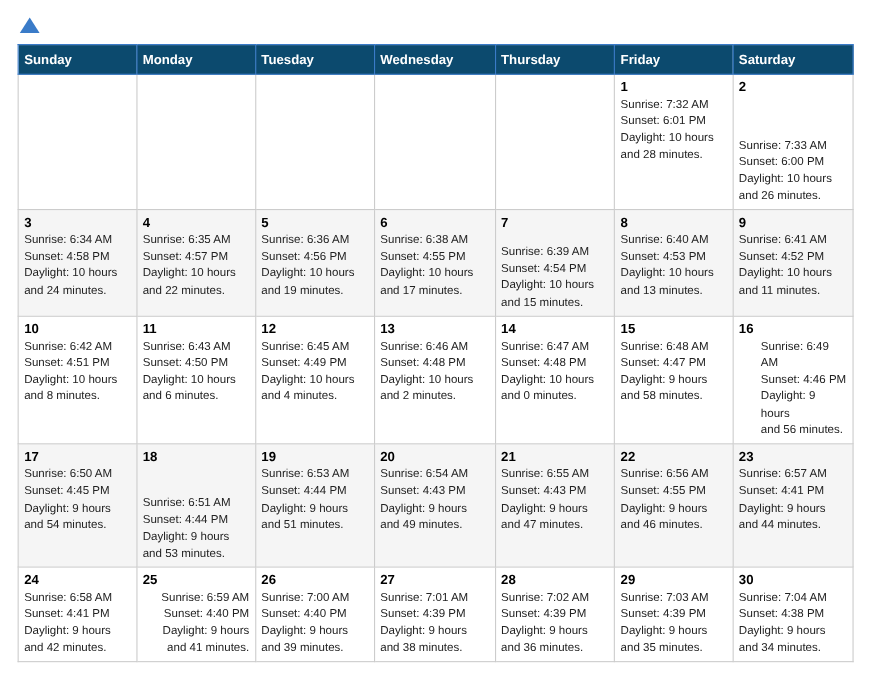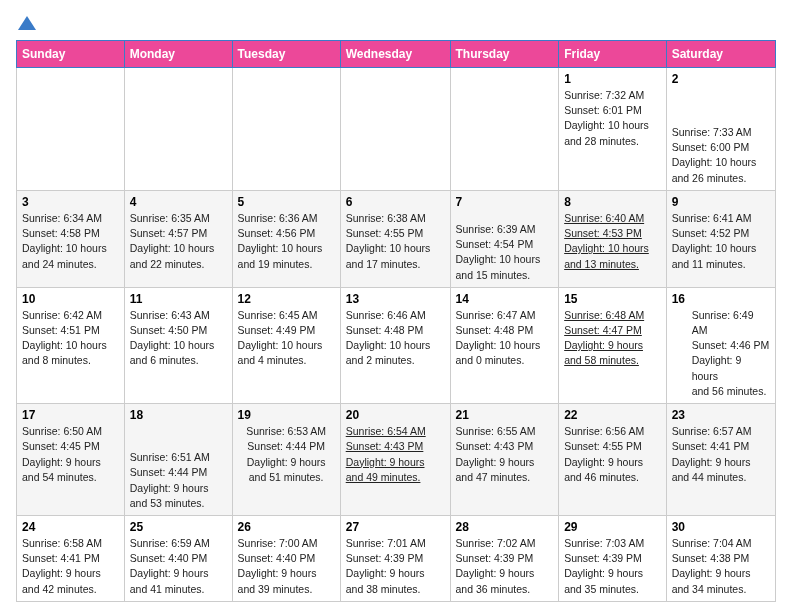--- a/index.html
+++ b/index.html
@@ -56,21 +56,21 @@
       font-size: 14px;
       color: #555;
       margin-top: 2px;
     }
     .calendar {
       width: 100%;
       border-collapse: collapse;
       font-size: 11px;
     }
     .calendar th {
-      background-color: #ec4899;
+      background-color: #0c4a6e;
       color: #fff;
       text-align: left;
       padding: 6px 5px;
       font-size: 12px;
       border: 1px solid #3a7bc8;
     }
     .calendar td {
       border: 1px solid #ccc;
       vertical-align: top;
       padding: 4px 5px;
@@ -184,21 +184,21 @@
         </td>
         <td>
           <span class="day-num">7</span>
           <div class="day-info" style="white-space: pre-line; margin-top: 13px;">Sunrise: 6:39 AM
 Sunset: 4:54 PM
 Daylight: 10 hours
 and 15 minutes.</div>
         </td>
         <td>
           <span class="day-num">8</span>
-          <div class="day-info" style="white-space: pre-line; text-decoration: underline;">Sunrise: 6:40 AM
+          <div class="day-info" style="white-space: pre-line;">Sunrise: 6:40 AM
 Sunset: 4:53 PM
 Daylight: 10 hours
 and 13 minutes.</div>
         </td>
         <td>
           <span class="day-num">9</span>
           <div class="day-info" style="white-space: pre-line;">Sunrise: 6:41 AM
 Sunset: 4:52 PM
 Daylight: 10 hours
 and 11 minutes.</div>
@@ -235,21 +235,21 @@
         </td>
         <td>
           <span class="day-num">14</span>
           <div class="day-info" style="white-space: pre-line;">Sunrise: 6:47 AM
 Sunset: 4:48 PM
 Daylight: 10 hours
 and 0 minutes.</div>
         </td>
         <td>
           <span class="day-num">15</span>
-          <div class="day-info" style="white-space: pre-line; text-decoration: underline;">Sunrise: 6:48 AM
+          <div class="day-info" style="white-space: pre-line;">Sunrise: 6:48 AM
 Sunset: 4:47 PM
 Daylight: 9 hours
 and 58 minutes.</div>
         </td>
         <td>
           <span class="day-num">16</span>
           <div class="day-info" style="white-space: pre-line; margin-left: 20px;">Sunrise: 6:49 AM
 Sunset: 4:46 PM
 Daylight: 9 hours
 and 56 minutes.</div>
@@ -265,28 +265,28 @@
         </td>
         <td>
           <span class="day-num">18</span>
           <div class="day-info" style="white-space: pre-line; margin-top: 28px;">Sunrise: 6:51 AM
 Sunset: 4:44 PM
 Daylight: 9 hours
 and 53 minutes.</div>
         </td>
         <td>
           <span class="day-num">19</span>
-          <div class="day-info" style="white-space: pre-line; text-align: center;">Sunrise: 6:53 AM
+          <div class="day-info" style="white-space: pre-line;">Sunrise: 6:53 AM
 Sunset: 4:44 PM
 Daylight: 9 hours
 and 51 minutes.</div>
         </td>
         <td>
           <span class="day-num">20</span>
-          <div class="day-info" style="white-space: pre-line; text-decoration: underline;">Sunrise: 6:54 AM
+          <div class="day-info" style="white-space: pre-line;">Sunrise: 6:54 AM
 Sunset: 4:43 PM
 Daylight: 9 hours
 and 49 minutes.</div>
         </td>
         <td>
           <span class="day-num">21</span>
           <div class="day-info" style="white-space: pre-line;">Sunrise: 6:55 AM
 Sunset: 4:43 PM
 Daylight: 9 hours
 and 47 minutes.</div>
@@ -309,21 +309,21 @@
       <tr class="row-odd">
         <td>
           <span class="day-num">24</span>
           <div class="day-info" style="white-space: pre-line;">Sunrise: 6:58 AM
 Sunset: 4:41 PM
 Daylight: 9 hours
 and 42 minutes.</div>
         </td>
         <td>
           <span class="day-num">25</span>
-          <div class="day-info" style="white-space: pre-line;">Sunrise: 6:59 AM
+          <div class="day-info" style="white-space: pre-line; text-align: right;">Sunrise: 6:59 AM
 Sunset: 4:40 PM
 Daylight: 9 hours
 and 41 minutes.</div>
         </td>
         <td>
           <span class="day-num">26</span>
           <div class="day-info" style="white-space: pre-line;">Sunrise: 7:00 AM
 Sunset: 4:40 PM
 Daylight: 9 hours
 and 39 minutes.</div>

